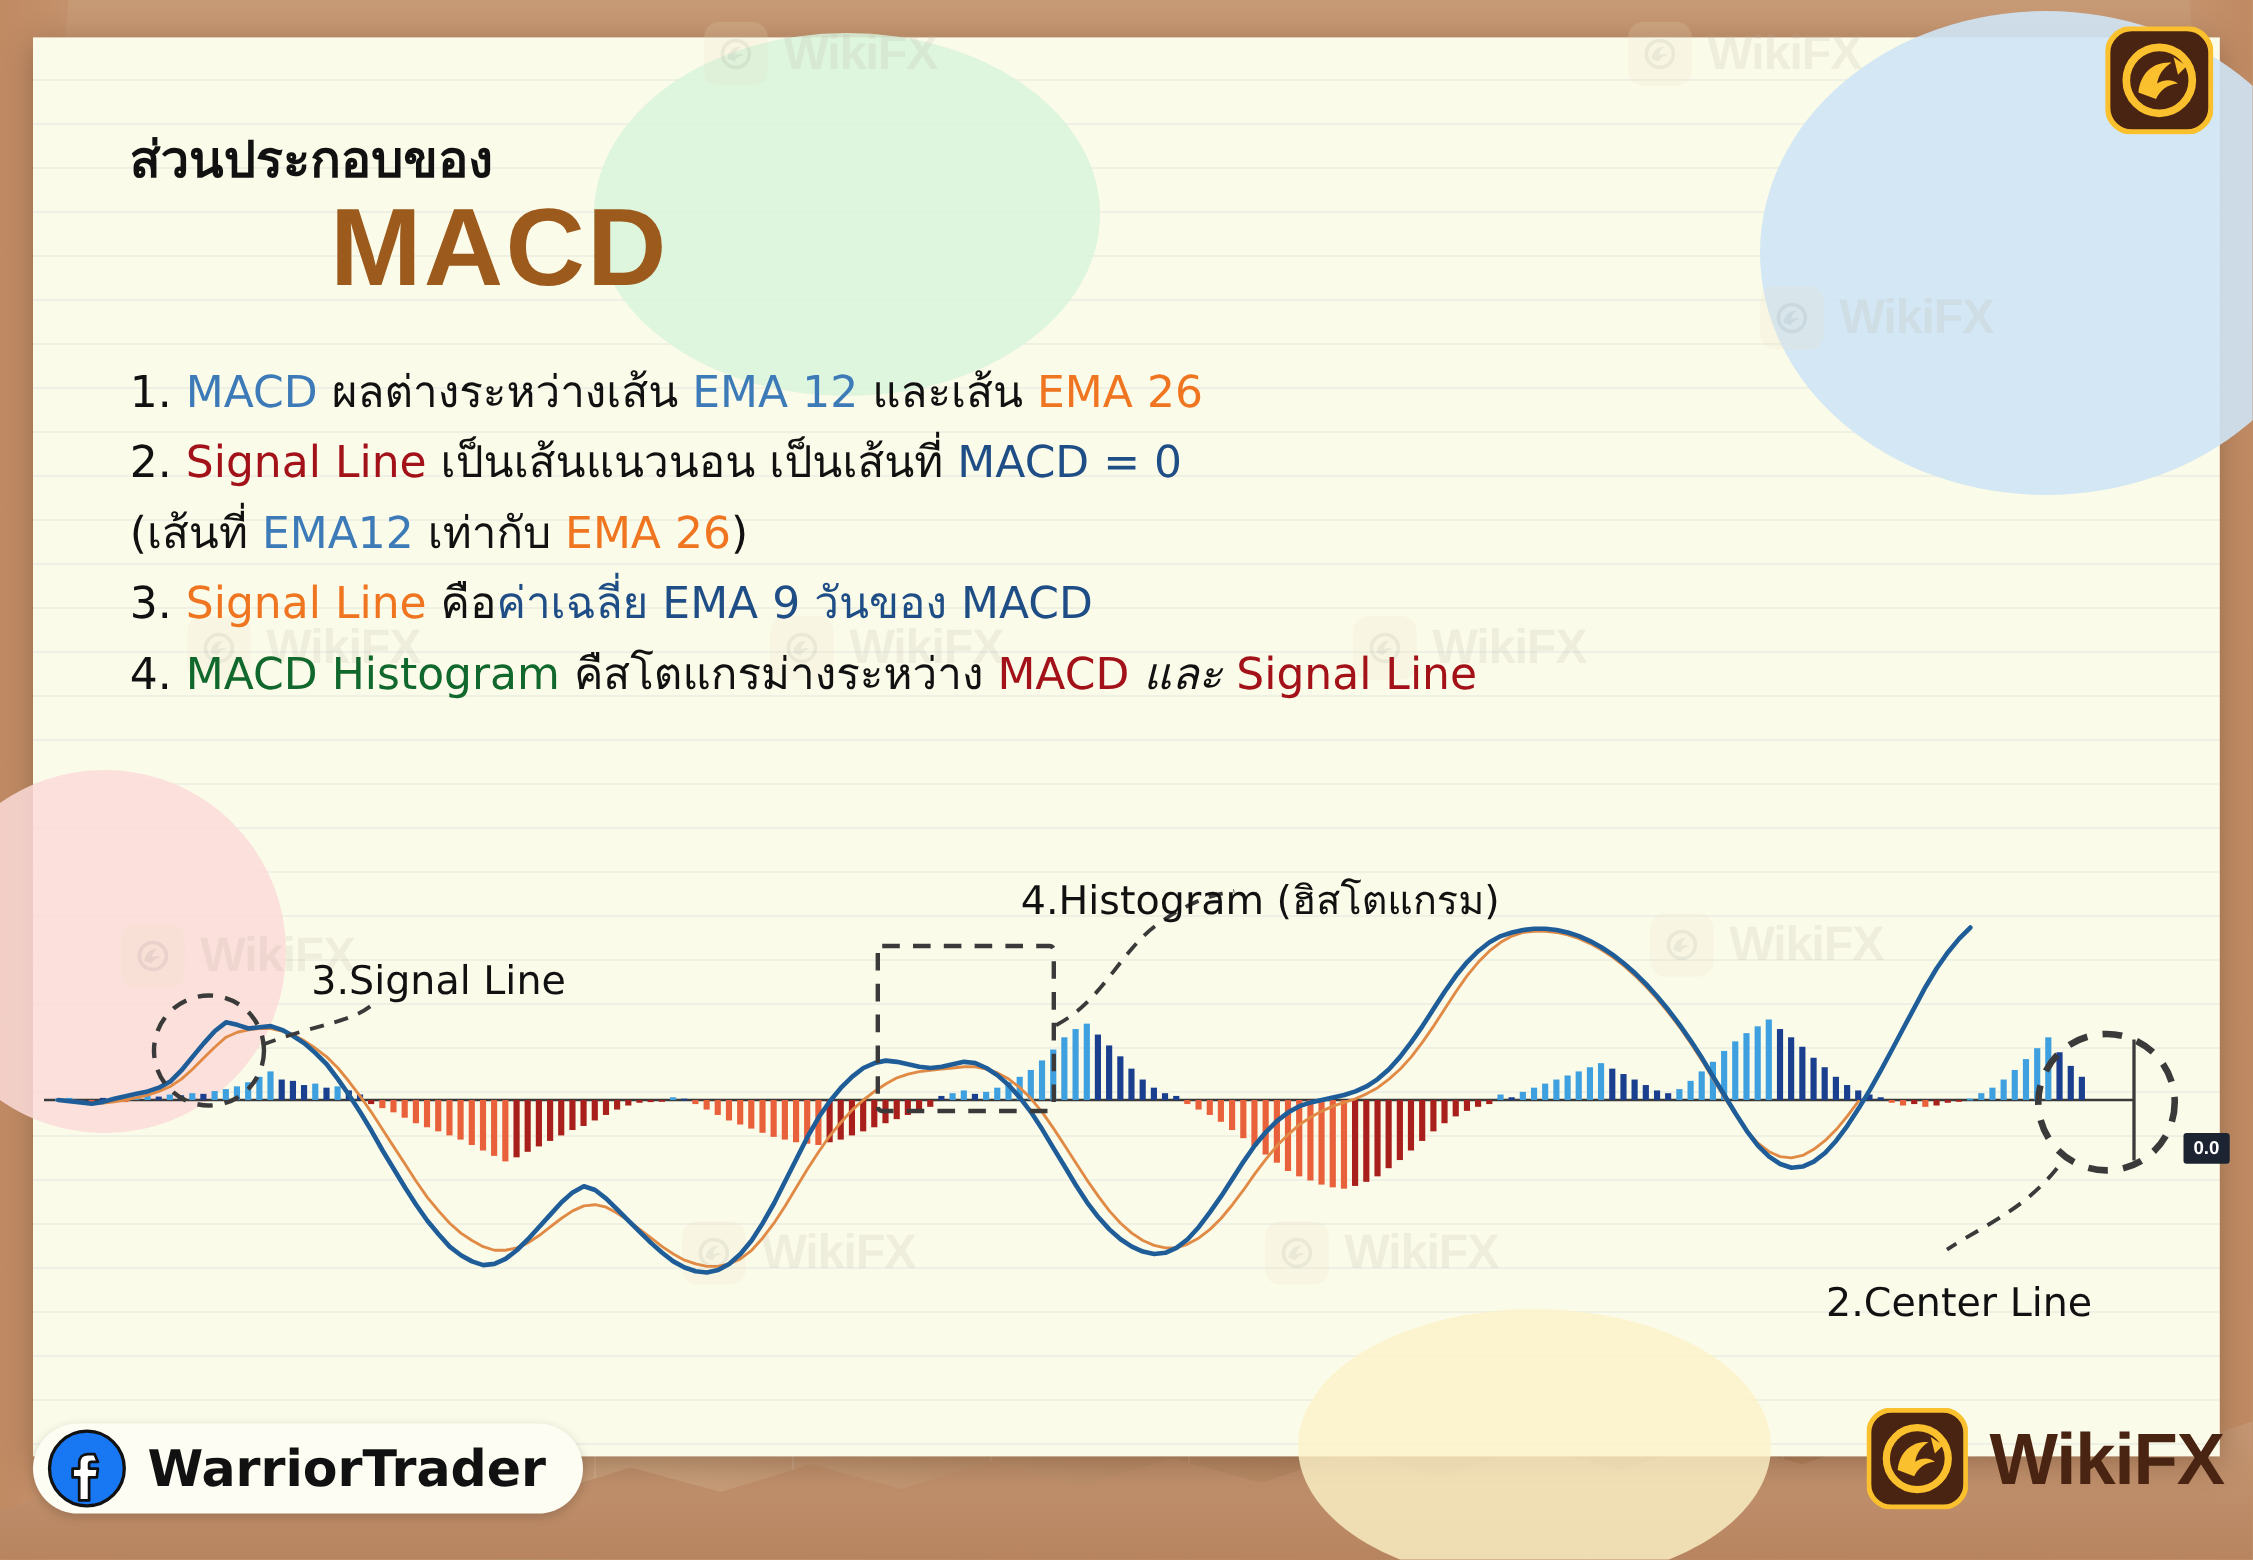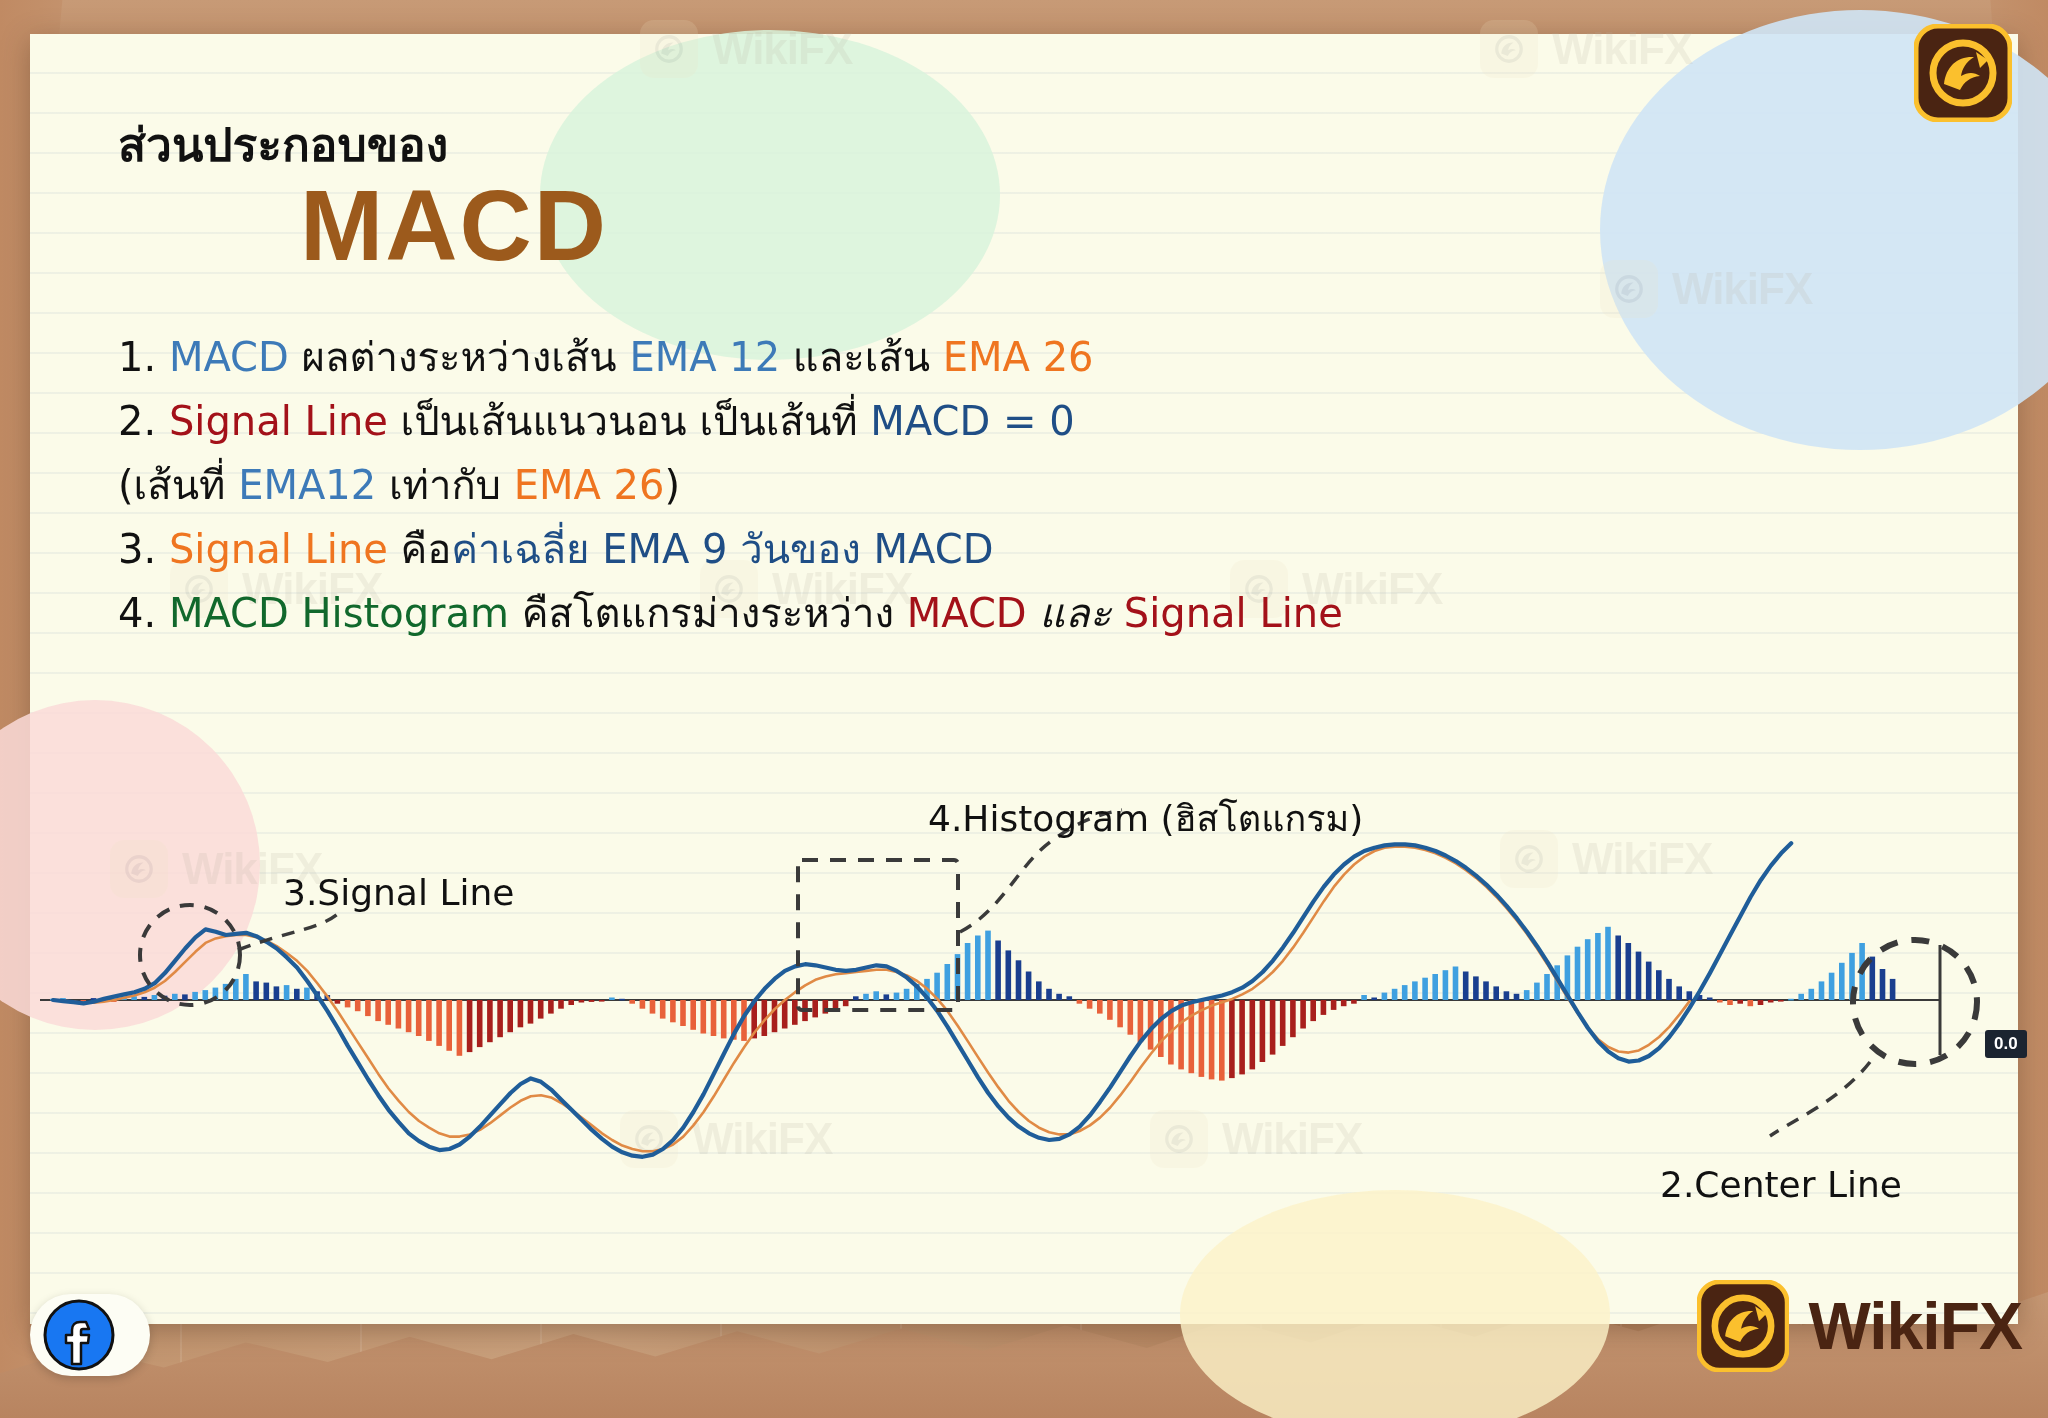--- a/index.html
+++ b/index.html
@@ -408,20 +408,21 @@
   <div class="anno a-signal">3.Signal Line</div>
   <div class="anno a-hist">4.Histogram (ฮิสโตแกรม)</div>
   <div class="anno a-center">2.Center Line</div>
   <div class="pricetag">0.0</div>
 
   <div class="fb">
     <svg width="74" height="74" viewBox="0 0 74 74">
       <circle cx="37" cy="37" r="34" fill="#1877f2" stroke="#111" stroke-width="3"></circle>
       <path d="M44 24h-6c-5 0-8 3-8 8v5h-6v8h6v21h9V45h7l1-8h-8v-4c0-1.5.8-2 2-2h6z" fill="#fff" stroke="#111" stroke-width="2.5" stroke-linejoin="round"></path>
     </svg>
+    <span class="fname">WarriorTrader</span>
   </div>
 
   <div class="wikifx">
     <svg width="92" height="92" viewBox="0 0 98 98">
       <rect x="2" y="2" width="94" height="94" rx="22" fill="#4a2412" stroke="#fbc02d" stroke-width="5"></rect>
       <circle cx="49" cy="49" r="30" fill="none" stroke="#fbc02d" stroke-width="7"></circle>
       <path d="M30 60 C32 42 44 32 60 33 C52 38 48 45 47 52 C54 48 60 48 66 52 C56 53 50 58 46 66 Z" fill="#fbc02d"></path>
       <path d="M62 28 L74 36 L66 44 Z" fill="#fbc02d"></path>
     </svg>
     <span class="wtxt">WikiFX</span>

